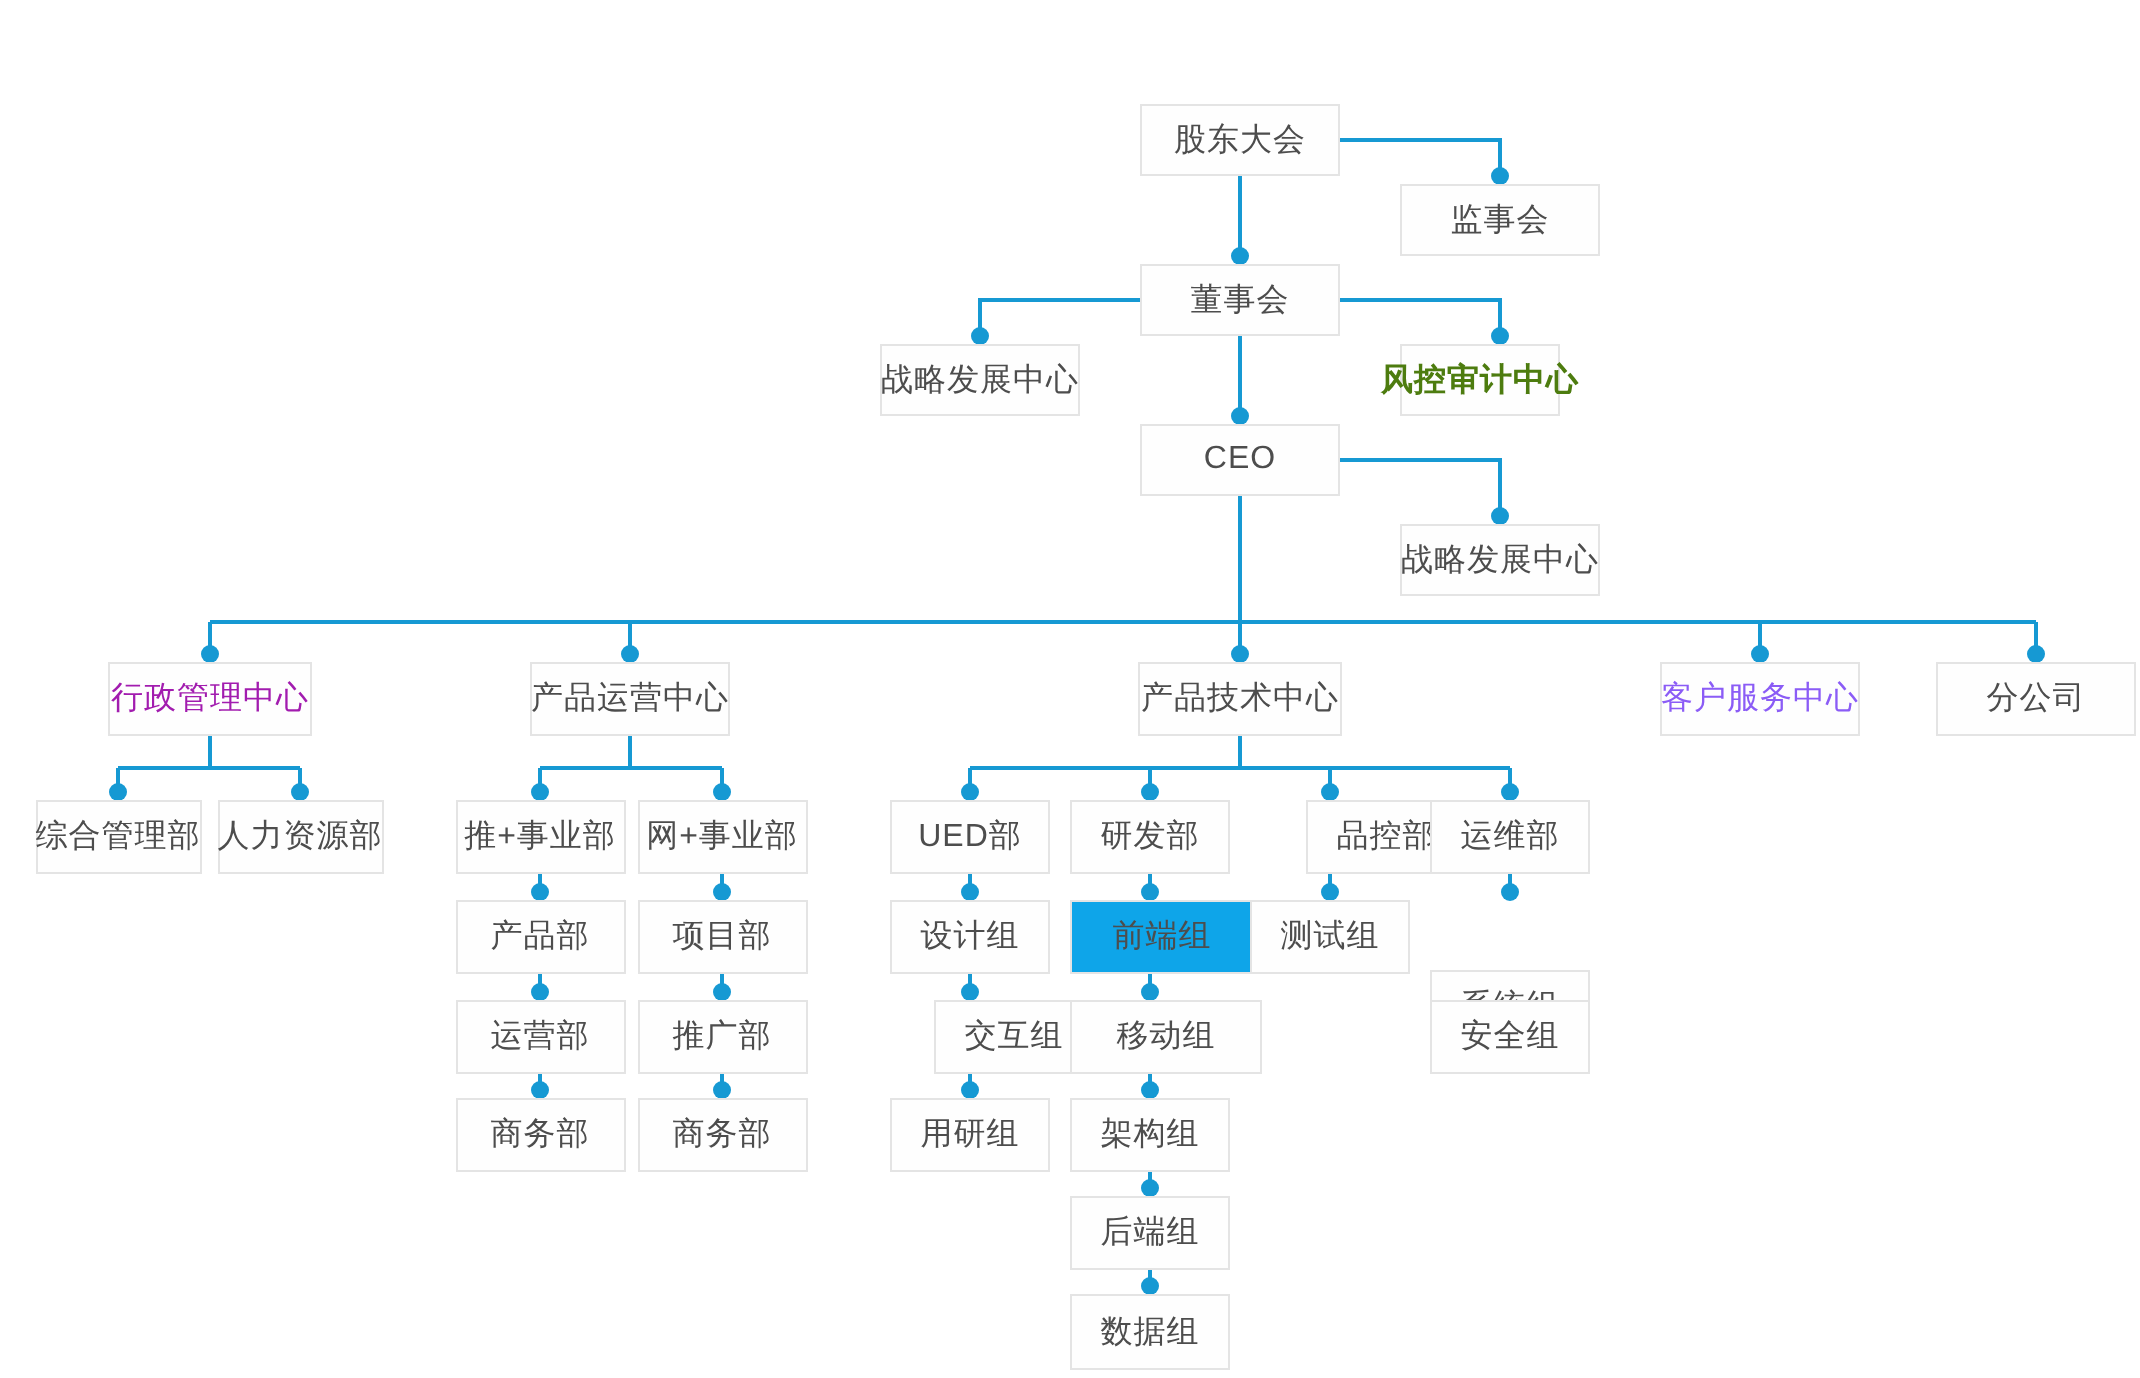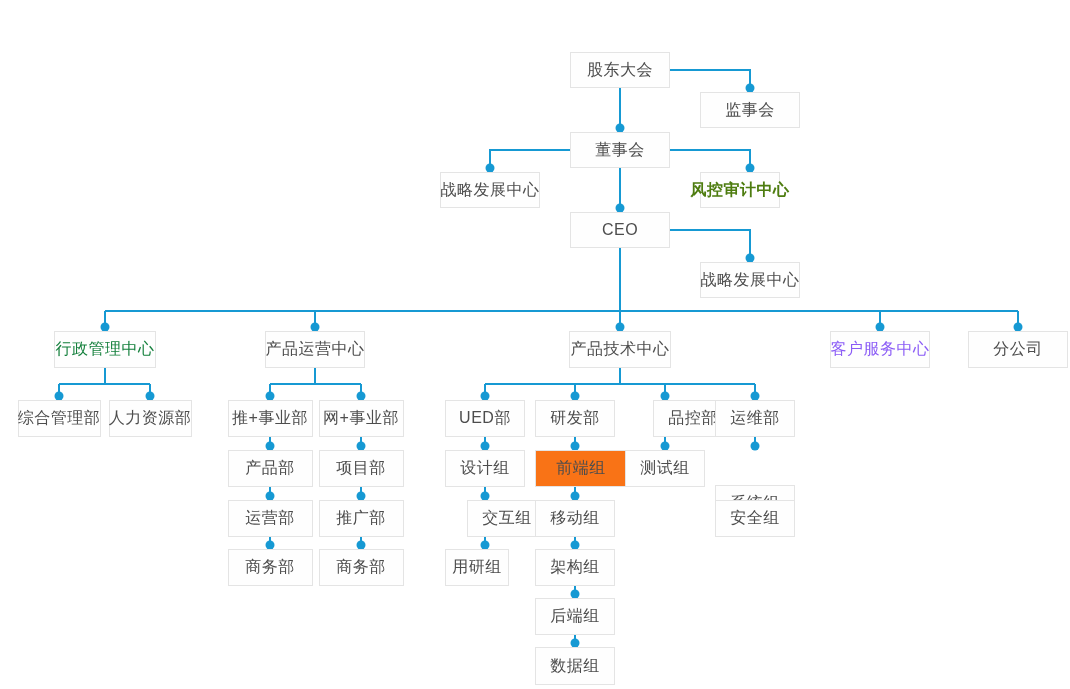--- a/index.html
+++ b/index.html
@@ -122,44 +122,44 @@
       <circle cx="755" cy="496" r="4.5" fill="#1699d3"></circle>
     </svg>
   <div id="nodes">
       <div class="node" style="left: 570px; top: 52px; width: 100px; height: 36px; background: rgb(254, 254, 254); border-color: rgb(228, 228, 228); color: rgb(77, 77, 77);">股东大会</div>
       <div class="node" style="left: 700px; top: 92px; width: 100px; height: 36px; background: rgb(254, 254, 254); border-color: rgb(228, 228, 228); color: rgb(77, 77, 77);">监事会</div>
       <div class="node" style="left: 570px; top: 132px; width: 100px; height: 36px; background: rgb(254, 254, 254); border-color: rgb(228, 228, 228); color: rgb(77, 77, 77);">董事会</div>
       <div class="node" style="left: 440px; top: 172px; width: 100px; height: 36px; background: rgb(254, 254, 254); border-color: rgb(228, 228, 228); color: rgb(77, 77, 77);">战略发展中心</div>
       <div class="node" style="left: 700px; top: 172px; width: 80px; height: 36px; background: rgb(254, 254, 254); border-color: rgb(228, 228, 228); color: #4d7c0f; font-weight: bold;">风控审计中心</div>
       <div class="node" style="left: 570px; top: 212px; width: 100px; height: 36px; background: rgb(254, 254, 254); border-color: rgb(228, 228, 228); color: rgb(77, 77, 77);">CEO</div>
       <div class="node" style="left: 700px; top: 262px; width: 100px; height: 36px; background: rgb(254, 254, 254); border-color: rgb(228, 228, 228); color: rgb(77, 77, 77);">战略发展中心</div>
-      <div class="node" style="left: 54px; top: 331px; width: 102px; height: 37px; background: rgb(254, 254, 254); border-color: rgb(228, 228, 228); color: #15803d;">行政管理中心</div>
+      <div class="node" style="left: 54px; top: 331px; width: 102px; height: 37px; background: rgb(254, 254, 254); border-color: rgb(228, 228, 228); color: #a21caf;">行政管理中心</div>
       <div class="node" style="left: 265px; top: 331px; width: 100px; height: 37px; background: rgb(254, 254, 254); border-color: rgb(228, 228, 228); color: rgb(77, 77, 77);">产品运营中心</div>
       <div class="node" style="left: 569px; top: 331px; width: 102px; height: 37px; background: rgb(254, 254, 254); border-color: rgb(228, 228, 228); color: rgb(77, 77, 77);">产品技术中心</div>
       <div class="node" style="left: 830px; top: 331px; width: 100px; height: 37px; background: rgb(254, 254, 254); border-color: rgb(228, 228, 228); color: #8b5cf6;">客户服务中心</div>
       <div class="node" style="left: 968px; top: 331px; width: 100px; height: 37px; background: rgb(254, 254, 254); border-color: rgb(228, 228, 228); color: rgb(77, 77, 77);">分公司</div>
       <div class="node" style="left: 17.5px; top: 400px; width: 83px; height: 37px; background: rgb(254, 254, 254); border-color: rgb(228, 228, 228); color: rgb(77, 77, 77);">综合管理部</div>
       <div class="node" style="left: 108.5px; top: 400px; width: 83px; height: 37px; background: rgb(254, 254, 254); border-color: rgb(228, 228, 228); color: rgb(77, 77, 77);">人力资源部</div>
       <div class="node" style="left: 227.5px; top: 400px; width: 85px; height: 37px; background: rgb(254, 254, 254); border-color: rgb(228, 228, 228); color: rgb(77, 77, 77);">推+事业部</div>
       <div class="node" style="left: 318.5px; top: 400px; width: 85px; height: 37px; background: rgb(254, 254, 254); border-color: rgb(228, 228, 228); color: rgb(77, 77, 77);">网+事业部</div>
       <div class="node" style="left: 227.5px; top: 450px; width: 85px; height: 37px; background: rgb(254, 254, 254); border-color: rgb(228, 228, 228); color: rgb(77, 77, 77);">产品部</div>
       <div class="node" style="left: 318.5px; top: 450px; width: 85px; height: 37px; background: rgb(254, 254, 254); border-color: rgb(228, 228, 228); color: rgb(77, 77, 77);">项目部</div>
       <div class="node" style="left: 227.5px; top: 500px; width: 85px; height: 37px; background: rgb(254, 254, 254); border-color: rgb(228, 228, 228); color: rgb(77, 77, 77);">运营部</div>
       <div class="node" style="left: 318.5px; top: 500px; width: 85px; height: 37px; background: rgb(254, 254, 254); border-color: rgb(228, 228, 228); color: rgb(77, 77, 77);">推广部</div>
       <div class="node" style="left: 227.5px; top: 549px; width: 85px; height: 37px; background: rgb(254, 254, 254); border-color: rgb(228, 228, 228); color: rgb(77, 77, 77);">商务部</div>
       <div class="node" style="left: 318.5px; top: 549px; width: 85px; height: 37px; background: rgb(254, 254, 254); border-color: rgb(228, 228, 228); color: rgb(77, 77, 77);">商务部</div>
       <div class="node" style="left: 445px; top: 400px; width: 80px; height: 37px; background: rgb(254, 254, 254); border-color: rgb(228, 228, 228); color: rgb(77, 77, 77);">UED部</div>
       <div class="node" style="left: 535px; top: 400px; width: 80px; height: 37px; background: rgb(254, 254, 254); border-color: rgb(228, 228, 228); color: rgb(77, 77, 77);">研发部</div>
       <div class="node" style="left: 625px; top: 400px; width: 80px; height: 37px; background: rgb(254, 254, 254); border-color: rgb(228, 228, 228); color: rgb(77, 77, 77); margin-left: 28px;">品控部</div>
       <div class="node" style="left: 715px; top: 400px; width: 80px; height: 37px; background: rgb(254, 254, 254); border-color: rgb(228, 228, 228); color: rgb(77, 77, 77); text-align: center;">运维部</div>
       <div class="node" style="left: 445px; top: 450px; width: 80px; height: 37px; background: rgb(254, 254, 254); border-color: rgb(228, 228, 228); color: rgb(77, 77, 77);">设计组</div>
-      <div class="node" style="left: 535px; top: 450px; width: 92px; height: 37px; background: #f97316; border-color: rgb(228, 228, 228); color: rgb(77, 77, 77);">前端组</div>
+      <div class="node" style="left: 535px; top: 450px; width: 92px; height: 37px; background: #0ea5e9; border-color: rgb(228, 228, 228); color: rgb(77, 77, 77);">前端组</div>
       <div class="node" style="left: 625px; top: 450px; width: 80px; height: 37px; background: rgb(254, 254, 254); border-color: rgb(228, 228, 228); color: rgb(77, 77, 77);">测试组</div>
       <div class="node" style="left: 715px; top: 450px; width: 80px; height: 37px; background: rgb(254, 254, 254); border-color: rgb(228, 228, 228); color: rgb(77, 77, 77); margin-top: 35px;">系统组</div>
       <div class="node" style="left: 445px; top: 500px; width: 80px; height: 37px; background: rgb(254, 254, 254); border-color: rgb(228, 228, 228); color: rgb(77, 77, 77); margin-left: 22px;">交互组</div>
-      <div class="node" style="left: 535px; top: 500px; width: 80px; height: 37px; background: rgb(254, 254, 254); border-color: rgb(228, 228, 228); color: rgb(77, 77, 77);">移动组</div>
+      <div class="node" style="left: 535px; top: 500px; width: 96px; height: 37px; background: rgb(254, 254, 254); border-color: rgb(228, 228, 228); color: rgb(77, 77, 77);">移动组</div>
       <div class="node" style="left: 715px; top: 500px; width: 80px; height: 37px; background: rgb(254, 254, 254); border-color: rgb(228, 228, 228); color: rgb(77, 77, 77);">安全组</div>
-      <div class="node" style="left: 445px; top: 549px; width: 64px; height: 37px; background: rgb(254, 254, 254); border-color: rgb(228, 228, 228); color: rgb(77, 77, 77);">用研组</div>
+      <div class="node" style="left: 445px; top: 549px; width: 80px; height: 37px; background: rgb(254, 254, 254); border-color: rgb(228, 228, 228); color: rgb(77, 77, 77);">用研组</div>
       <div class="node" style="left: 535px; top: 549px; width: 80px; height: 37px; background: rgb(254, 254, 254); border-color: rgb(228, 228, 228); color: rgb(77, 77, 77);">架构组</div>
       <div class="node" style="left: 535px; top: 598px; width: 80px; height: 37px; background: rgb(254, 254, 254); border-color: rgb(228, 228, 228); color: rgb(77, 77, 77);">后端组</div>
       <div class="node" style="left: 535px; top: 647px; width: 80px; height: 38px; background: rgb(254, 254, 254); border-color: rgb(228, 228, 228); color: rgb(77, 77, 77);">数据组</div>
     </div>
 </div>
 
 </body></html>

